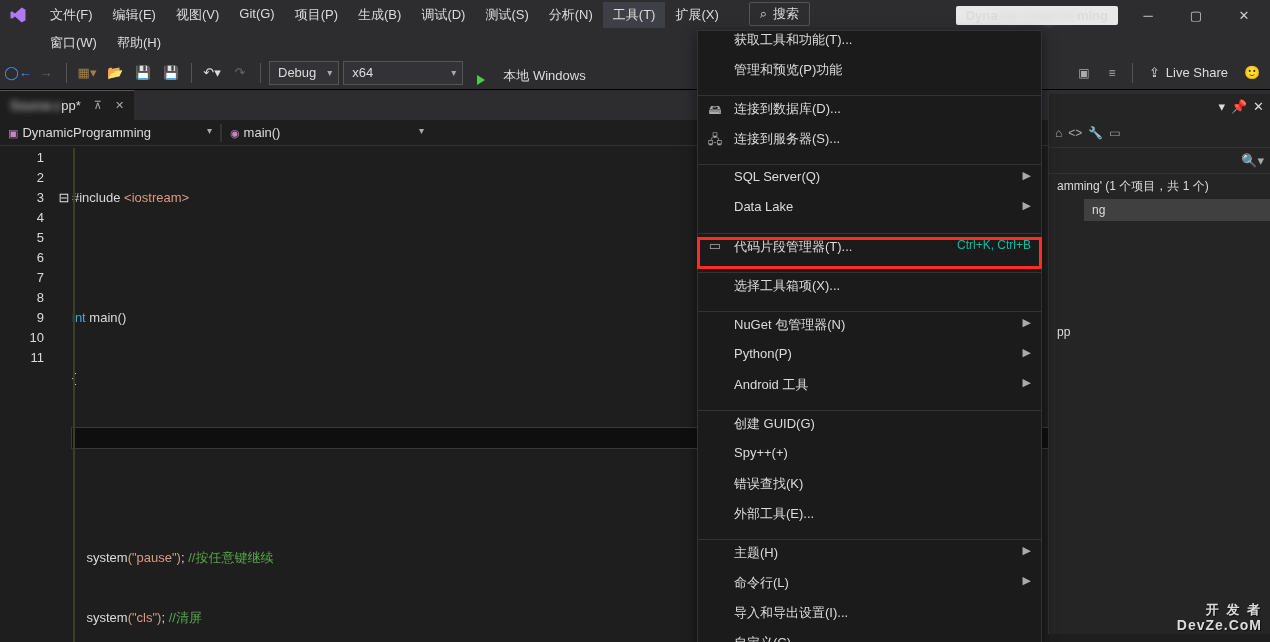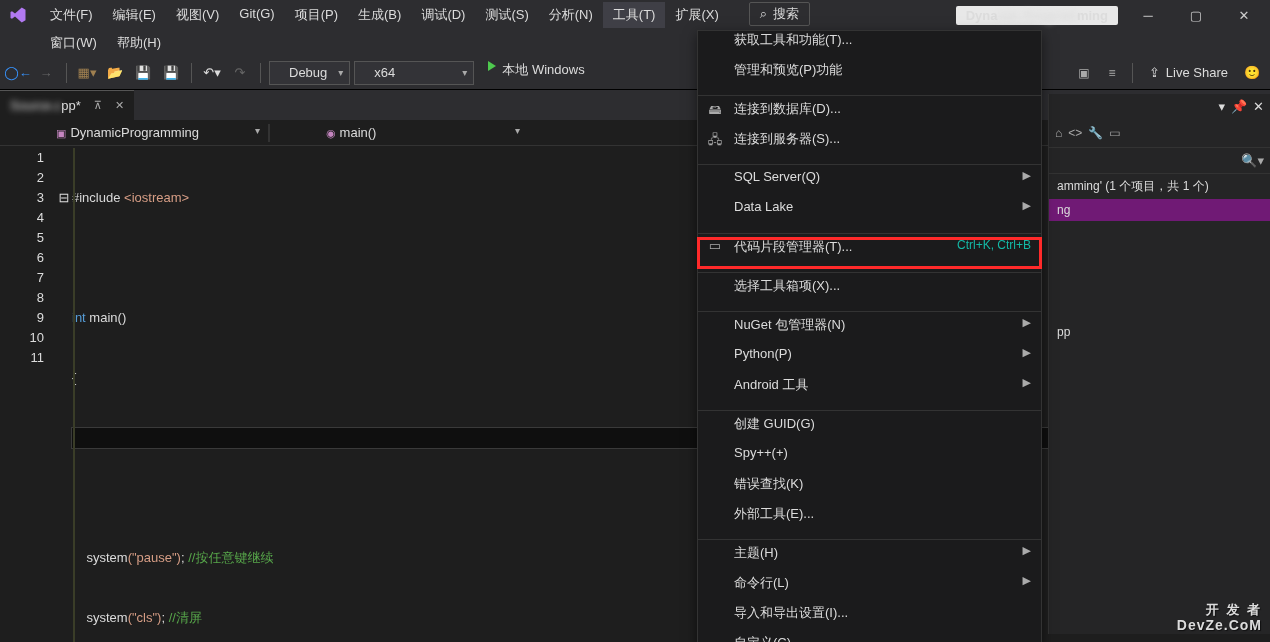--- a/index.html
+++ b/index.html
@@ -10,32 +10,32 @@
 .menu-item { padding:4px 10px; cursor:pointer; white-space:nowrap; }
 .menu-item.active { background:#3f3f46; }
 .search-box { display:flex; align-items:center; gap:6px; padding:2px 10px; border:1px solid #555; border-radius:2px; margin-left:20px; font-size:12px; }
 .titlebar-right { display:flex; align-items:center; gap:12px; margin-left:auto; }
 .badge { background:#e8e8e8; color:#000; padding:2px 10px; font-weight:bold; border-radius:2px; }
 .win-btn { width:36px; height:28px; display:flex; align-items:center; justify-content:center; cursor:pointer; color:#ccc; }
 .menu-row2 { height:26px; background:#2d2d30; display:flex; align-items:center; padding-left:40px; gap:0; }
 .toolbar { height:34px; background:#2d2d30; border-bottom:1px solid #000; display:flex; align-items:center; padding:0 6px; gap:4px; }
 .tb-btn { width:24px; height:24px; display:flex; align-items:center; justify-content:center; cursor:pointer; }
 .tb-sep { width:1px; height:20px; background:#555; margin:0 4px; }
-.tb-combo { background:#333337; border:1px solid #555; padding:2px 22px 2px 19px; height:24px; display:flex; align-items:center; position:relative; min-width:70px; }
+.tb-combo { background:#333337; border:1px solid #555; padding:2px 22px 2px 8px; height:24px; display:flex; align-items:center; position:relative; min-width:70px; }
 .tb-combo::after { content:"▾"; position:absolute; right:6px; font-size:10px; color:#aaa; }
-.tb-start { display:flex; align-items:flex-start; gap:6px; padding:0 10px; height:24px; cursor:pointer; }
+.tb-start { display:flex; align-items:flex-end; gap:18px; padding:0 10px; height:24px; cursor:pointer; }
 .play-tri { width:0; height:0; border-left:8px solid #4ec94e; border-top:5px solid transparent; border-bottom:5px solid transparent; }
 .toolbar .spacer { flex:1; }
 .liveshare { display:flex; align-items:center; gap:6px; padding:0 8px; }
 .tabbar { height:30px; background:#2d2d30; display:flex; align-items:center; }
 .tab { background:#1e1e1e; border-top:1px solid #555; padding:4px 10px; display:flex; align-items:center; gap:13px; height:30px; }
 .tab .dirty { color:#dcdcdc; }
 .tab .pin, .tab .close { font-size:11px; color:#aaa; cursor:pointer; }
 .codebar { height:26px; border-bottom:1px solid #333; display:flex; align-items:center; font-size:12px; }
-.codebar .combo { padding:2px 22px 2px 8px; position:relative; min-width:140px;margin-left:48px; }
+.codebar .combo { padding:2px 22px 2px 8px; position:relative; min-width:140px; }
 .codebar .combo::after { content:"▾"; position:absolute; right:8px; font-size:10px; color:#aaa; }
 .codebar .sep { width:1px; height:18px; background:#333; }
 .purple-ico { color:#c586c0; margin-right:4px; font-size:11px; }
 .editor { display:flex; height:calc(100% - 30px - 26px - 34px - 30px - 26px); background:#1e1e1e; position:relative; }
 .gutter { width:56px; text-align:right; padding-right:12px; color:#2b91af; font-family:Consolas,monospace; font-size:13px; line-height:20px; padding-top:2px; }
 .fold-col { width:16px; font-family:Consolas,monospace; line-height:20px; color:#888; font-size:11px; padding-top:2px; }
 .fold-col div { height:20px; text-align:center; }
 .code { flex:1; font-family:Consolas,monospace; font-size:13px; line-height:20px; white-space:pre; padding-top:2px; }
 .code-line { height:20px; }
 .code-line.cursor-line { background:#0f0f0f; outline:1px solid #3a3a3a; }
@@ -51,21 +51,21 @@
 .dd-item .arrow { margin-left:auto; font-size:11px; color:#aaa; }
 .dd-item .shortcut { margin-left:auto; font-size:12px; color:#14b8a6; }
 .dd-sep { height:1px; background:#333; margin:4px 0; }
 .dd-item.highlight { outline:3px solid #ff2a2a; outline-offset:-2px; }
 
 .right-panel { position:absolute; right:0; top:94px; width:222px; background:#252526; height:540px; border-left:1px solid #333; }
 .right-panel .hdr { height:24px; display:flex; align-items:center; justify-content:flex-end; gap:6px; padding:0 6px; color:#ccc; font-size:11px; }
 .right-panel .toolbar2 { height:30px; display:flex; align-items:center; gap:6px; padding:0 6px; border-bottom:1px solid #333; }
 .right-panel .searchbar { height:26px; display:flex; align-items:center; justify-content:flex-end; padding:0 6px; color:#aaa; border-bottom:1px solid #333; }
 .right-panel .row { padding:4px 8px; font-size:12px; }
-.right-panel .row.sel { background:#701a75; }
+.right-panel .row.sel { background:#404040;margin-left:35px; }
 .watermark { position:absolute; right:8px; bottom:8px; text-align:right; font-size:18px; font-weight:bold; color:#1aa3ff; line-height:1.2; letter-spacing:2px; text-shadow:1px 1px 1px rgba(0,0,0,.6); }
 .watermark .line2 { font-size:14px; font-weight:bold; letter-spacing:1px; }
 .blur { filter:blur(3px); display:inline-block; }
 .ico-small { font-size:12px; color:#aaa; }
 </style>
 </head>
 <body>
 
 <div class="titlebar">
   <div class="vs-logo">

